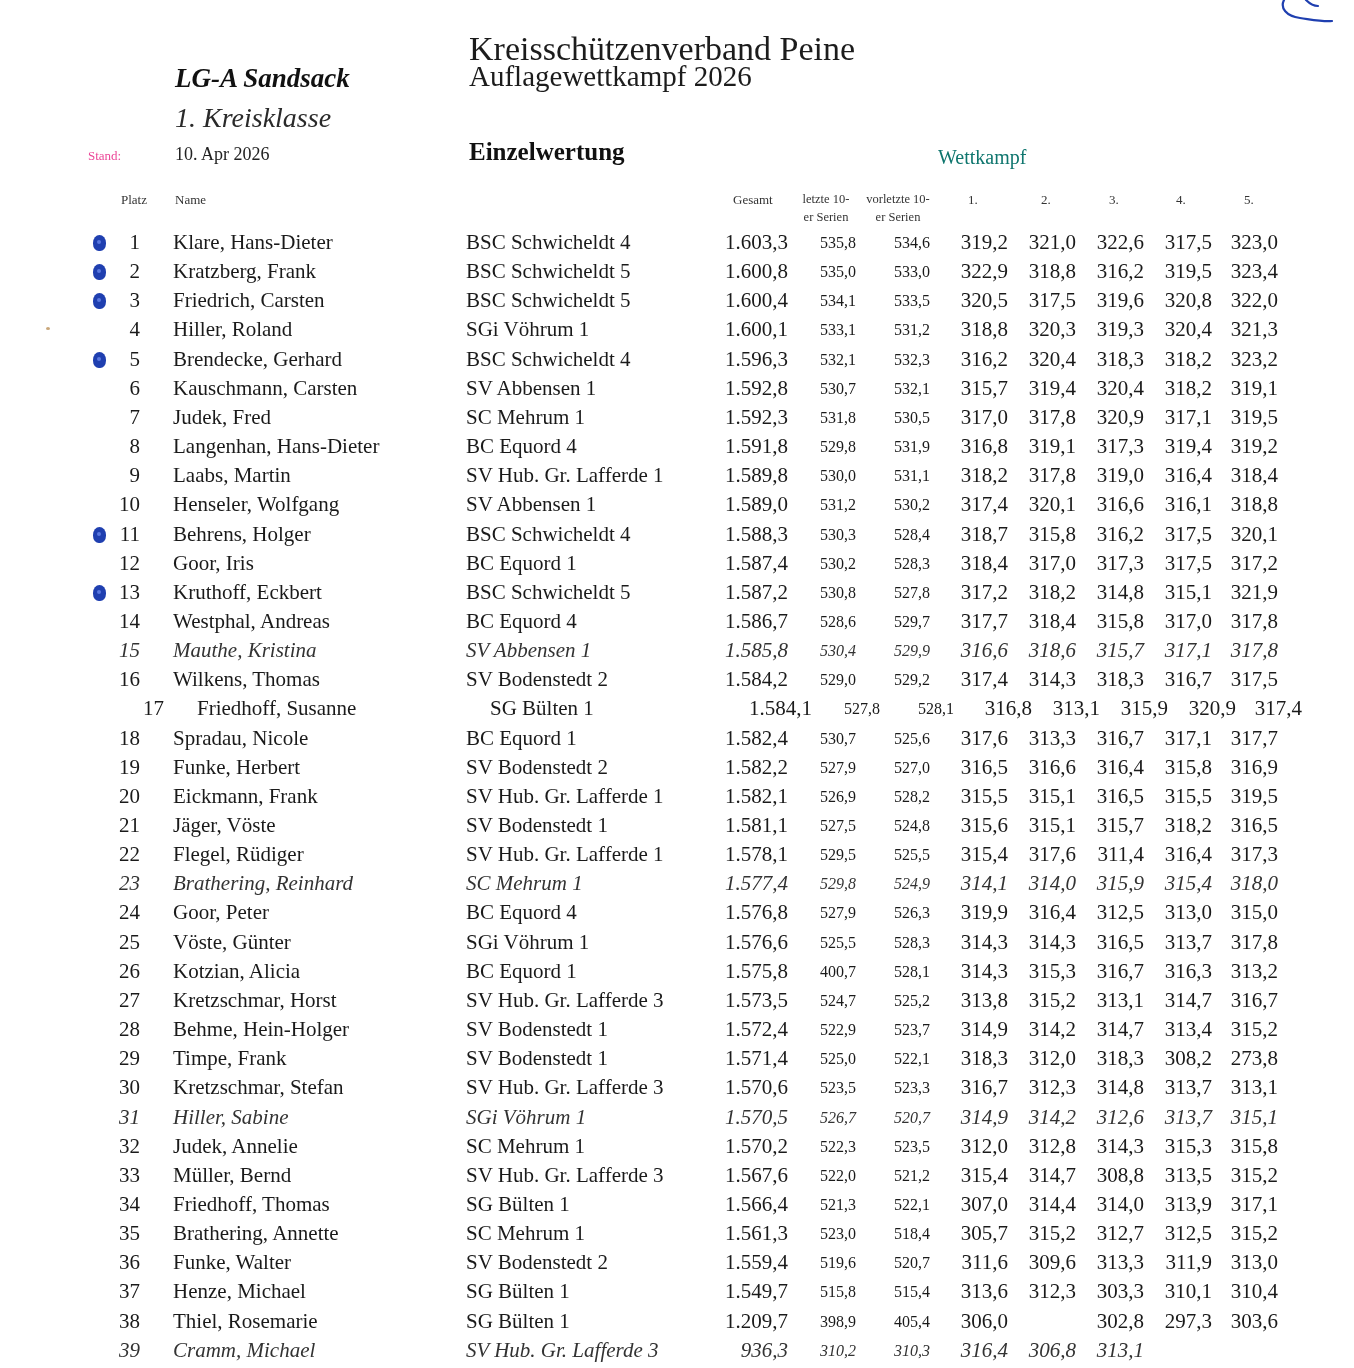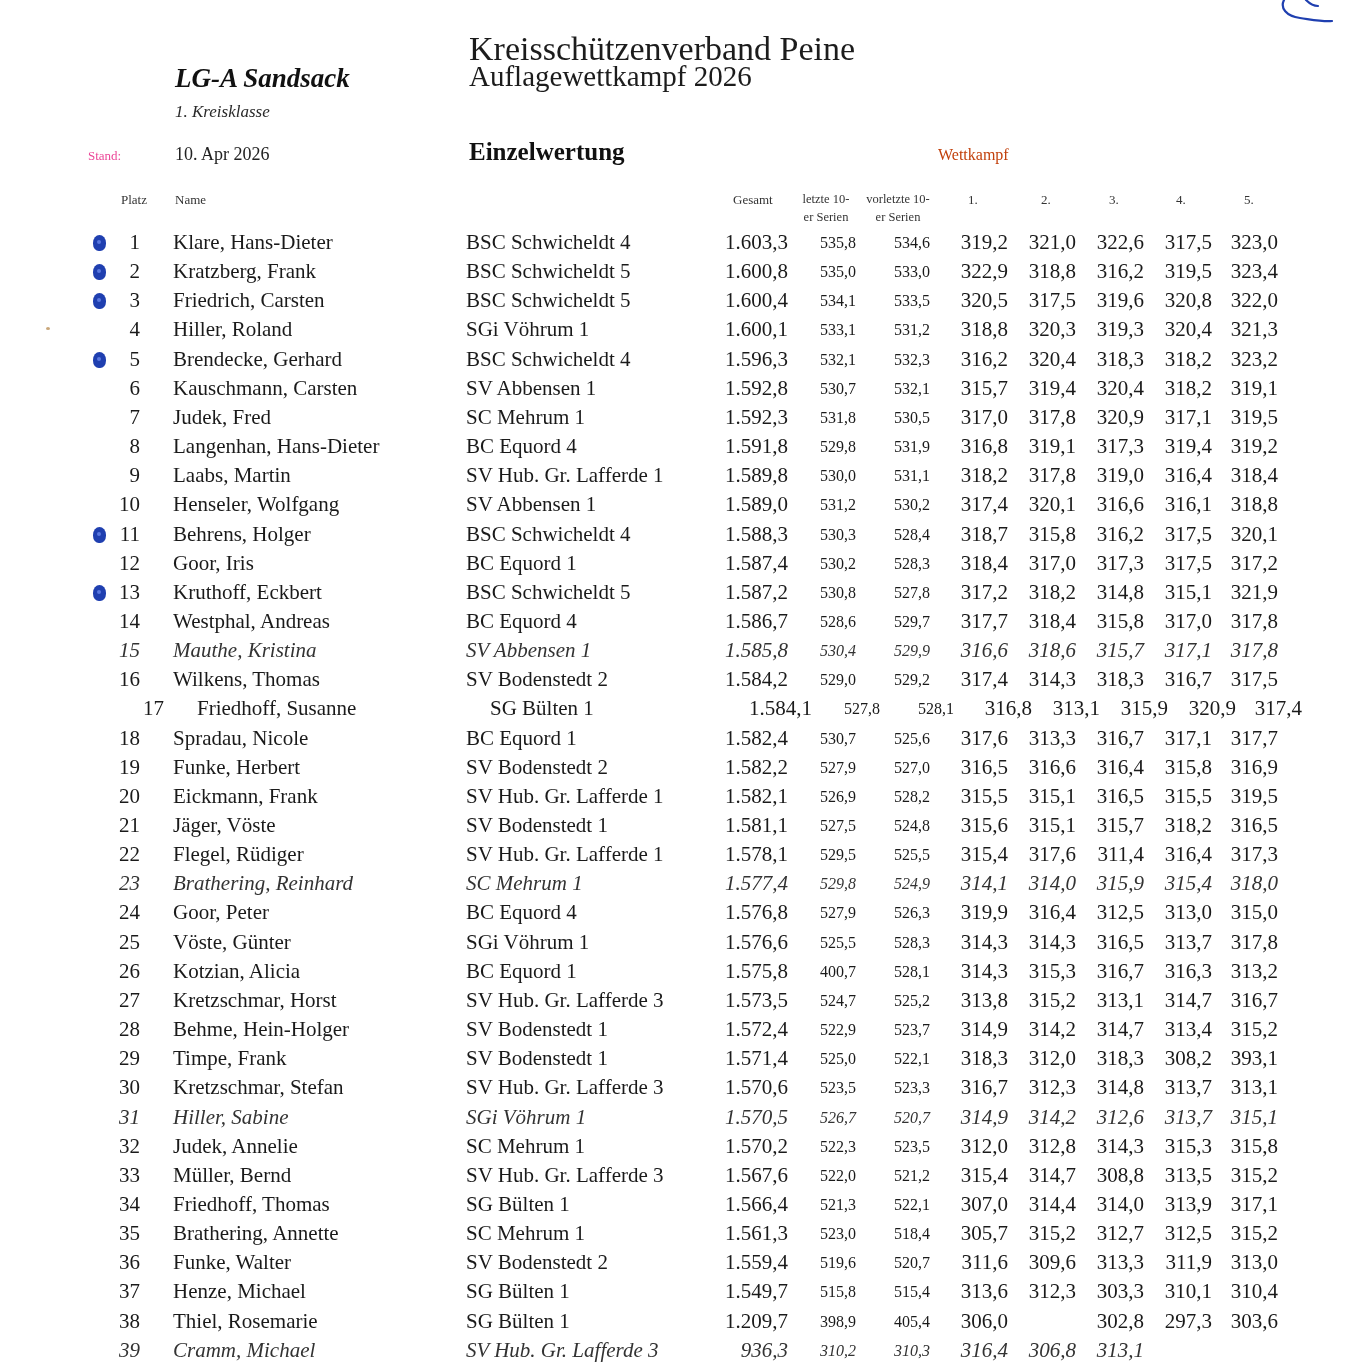--- a/index.html
+++ b/index.html
@@ -4,25 +4,25 @@
   <style>
     html, body { margin: 0; padding: 0; background: #ffffff; }
     body {
       width: 1354px; height: 1368px; position: relative; overflow: hidden;
       font-family: "Liberation Serif", "DejaVu Serif", serif; color: #1a1a1a;
     }
     .abs { position: absolute; white-space: nowrap; }
     .title-main { left: 469px; top: 30px; font-size: 34px; color: #1c1c1c; }
     .title-sub { left: 469px; top: 60px; font-size: 29px; color: #1c1c1c; }
     .discipline { left: 175px; top: 63px; font-size: 27px; font-weight: bold; font-style: italic; color: #111; }
-    .klasse { left: 175px; top: 102px; font-size: 17px; font-style: italic; color: #2a2a2a; }
+    .klasse { left: 175px; top: 102px; font-size: 28px; font-style: italic; color: #2a2a2a; }
     .stand-label { left: 88px; top: 148px; font-size: 13px; color: #ec4899; }
     .stand-value { left: 175px; top: 144px; font-size: 18px; color: #222; }
     .einzel { left: 469px; top: 138px; font-size: 25px; font-weight: bold; color: #111; }
-    .wettkampf { left: 938px; top: 146px; font-size: 16px; color: #c2410c; }
+    .wettkampf { left: 938px; top: 146px; font-size: 20px; color: #0f766e; }
 
     .hdr { top: 192px; font-size: 13px; color: #333; }
     .hdr2 { font-size: 12.5px; color: #333; text-align: center; line-height: 18px; }
 
     .row { position: absolute; left: 0; width: 1354px; height: 29px; }
     .cell { position: absolute; top: 0; white-space: nowrap; font-size: 21px; line-height: 29px; }
     .c-platz { left: 108px; width: 32px; text-align: right; }
     .c-name { left: 173px; }
     .c-verein { left: 466px; }
     .c-gesamt { left: 700px; width: 88px; text-align: right; }
@@ -447,21 +447,21 @@
       <span class="cell c-platz">29</span>
       <span class="cell c-name">Timpe, Frank</span>
       <span class="cell c-verein">SV Bodenstedt 1</span>
       <span class="cell c-gesamt">1.571,4</span>
       <span class="cell c-letzte">525,0</span>
       <span class="cell c-vorletzte">522,1</span>
       <span class="cell c-w1">318,3</span>
       <span class="cell c-w2">312,0</span>
       <span class="cell c-w3">318,3</span>
       <span class="cell c-w4">308,2</span>
-      <span class="cell c-w5">393,1</span>
+      <span class="cell c-w5">273,8</span>
     </div>
     <div class="row" style="top: 1073.35px;">
       <span class="cell c-platz">30</span>
       <span class="cell c-name">Kretzschmar, Stefan</span>
       <span class="cell c-verein">SV Hub. Gr. Lafferde 3</span>
       <span class="cell c-gesamt">1.570,6</span>
       <span class="cell c-letzte">523,5</span>
       <span class="cell c-vorletzte">523,3</span>
       <span class="cell c-w1">316,7</span>
       <span class="cell c-w2">312,3</span>

